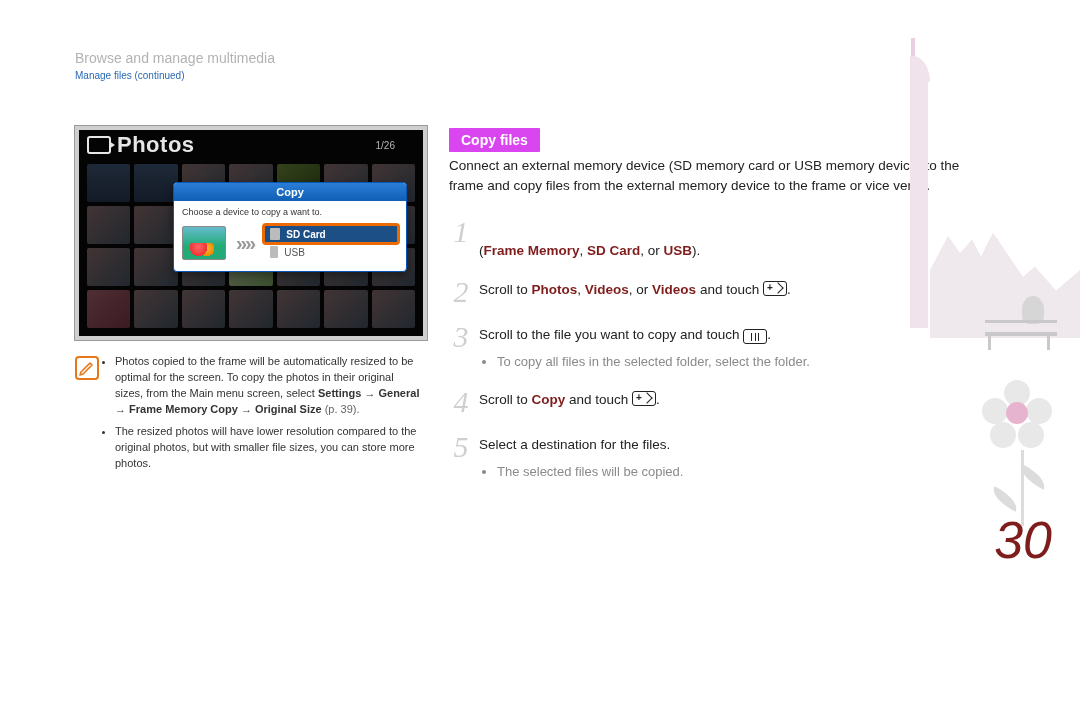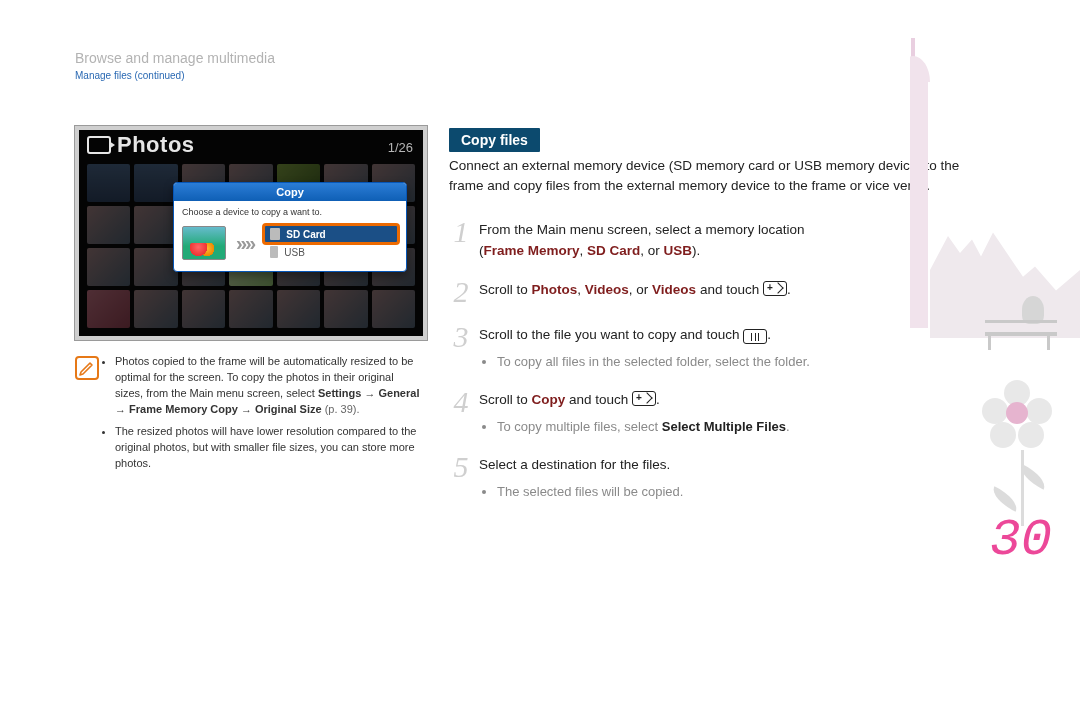--- a/index.html
+++ b/index.html
@@ -5,21 +5,21 @@
   html,body{margin:0;padding:0;width:1080px;height:712px;font-family:Arial,Helvetica,sans-serif;color:#222;background:#fff;overflow:hidden}
   .page{position:relative;width:1080px;height:596px}
   .breadcrumb{position:absolute;left:75px;top:50px;font-size:14px;color:#b3b3b3}
   .section-title{position:absolute;left:75px;top:70px;font-size:10px;color:#2a69b3}
   
   .shot{position:absolute;left:75px;top:126px;width:344px;height:206px;background:#0b0b0b;border:4px solid #cfcfcf;box-shadow:0 0 0 1px #9a9a9a}
   .shot-dim{position:absolute;left:0;top:0;right:0;bottom:0;background:rgba(0,0,0,.55)}
   .shot-title{position:absolute;left:8px;top:2px;font-size:22px;font-weight:700;color:#e6e6e6;letter-spacing:.5px}
   .shot-title .cam{display:inline-block;width:20px;height:14px;border:2px solid #e6e6e6;border-radius:3px;margin-right:6px;vertical-align:-2px;position:relative}
   .shot-title .cam::after{content:"";position:absolute;right:-6px;top:3px;width:0;height:0;border-top:4px solid transparent;border-bottom:4px solid transparent;border-left:6px solid #e6e6e6}
-  .shot-count{position:absolute;right:10px;top:10px;font-size:13px;color:#b6b6b6}
+  .shot-count{position:absolute;right:28px;top:10px;font-size:10px;color:#b6b6b6}
   .thumb-grid{position:absolute;left:8px;top:34px;right:8px;bottom:8px;display:grid;grid-template-columns:repeat(7,1fr);grid-auto-rows:38px;gap:4px}
   .thumb{background:linear-gradient(135deg,#a88,#567);border-radius:2px;opacity:.85}
   .thumb:nth-child(1),.thumb:nth-child(2){background:linear-gradient(180deg,#4e6b8f,#304464)}
   .thumb:nth-child(5){background:linear-gradient(135deg,#8a4,#462)}
   .thumb:nth-child(11){background:linear-gradient(135deg,#c99,#a67)}
   .thumb:nth-child(18){background:linear-gradient(135deg,#efc,#9c7)}
   .thumb:nth-child(22){background:linear-gradient(135deg,#c78,#945)}
   
   .dlg{position:absolute;left:94px;top:52px;width:232px;background:#fff;border:1px solid #0656b7;border-radius:4px;box-shadow:0 4px 10px rgba(0,0,0,.4);overflow:hidden}
   .dlg-hd{background:linear-gradient(#2b7dd6,#0f5fb5);color:#fff;font-size:11px;text-align:center;padding:3px 0;font-weight:700}
@@ -35,21 +35,21 @@
   .dlg-icon-usb{width:8px;height:12px;background:#bbb;display:inline-block;border-radius:1px}
   
   .note{position:absolute;left:75px;top:354px;width:345px;font-size:11px;line-height:1.45;color:#333}
   .note .note-icon{position:absolute;left:0;top:2px;width:20px;height:20px;border:2px solid #e67817;border-radius:4px;color:#e67817}
   .note .note-icon svg{width:20px;height:20px}
   .note ul{margin:0 0 0 40px;padding:0;list-style:disc outside}
   .note li{margin-bottom:6px;color:#333}
   .note b{font-weight:700}
   .note .gray{color:#666}
   
-  .heading-bar{position:absolute;left:449px;top:128px;background:#0c4a6e;color:#fff;font-weight:700;font-size:14px;padding:4px 12px;border-radius:1px}
+  .heading-bar{position:absolute;left:449px;top:128px;background:#d946ef;color:#fff;font-weight:700;font-size:14px;padding:4px 12px;border-radius:1px}
   .intro{position:absolute;left:449px;top:156px;width:524px;font-size:13.5px;line-height:1.45;color:#222}
   .steps{position:absolute;left:449px;top:220px;width:530px}
   .step{display:flex;margin-bottom:18px}
   .num{font-family:Georgia,"Times New Roman",serif;font-size:30px;line-height:1;color:#cfcfcf;font-style:italic;width:24px;flex:0 0 24px;text-align:center;margin-top:-3px}
   .step-body{flex:1;font-size:13.5px;line-height:1.55;color:#222;padding-left:6px}
   .step-body .hlb{color:#7f1d1d;font-weight:700}
   .sub{margin:6px 0 0 0;padding-left:18px;list-style:disc outside;color:#8a8a8a;font-size:13px}
   .sub b{color:#222;font-weight:700}
   .btn-icon{display:inline-flex;align-items:center;justify-content:center;width:22px;height:13px;border:1.4px solid #222;border-radius:3px;font-size:9px;line-height:1;vertical-align:-2px;position:relative}
   .btn-icon.enter::after{content:"";width:7px;height:7px;border:1.3px solid #222;border-left:none;border-bottom:none;transform:rotate(45deg);position:absolute;right:4px}
@@ -71,21 +71,21 @@
   .flower .center{position:absolute;left:24px;top:22px;width:22px;height:22px;background:#e6b4cf;border-radius:50%}
   .stem{position:absolute;right:56px;top:450px;width:3px;height:76px;background:#dcdcdc}
   .leaf{position:absolute;width:30px;height:14px;background:#dcdcdc;border-radius:0 100% 0 100%}
   .leaf.l1{right:32px;top:470px;transform:rotate(25deg)}
   .leaf.l2{right:60px;top:492px;transform:rotate(-155deg)}
   .tower{position:absolute;right:140px;top:38px;width:50px;height:290px}
   .tower .body{position:absolute;left:10px;top:40px;width:26px;height:250px;background:#f1e3ec;border-left:2px solid #eed8e6}
   .tower .dome{position:absolute;left:6px;top:18px;width:34px;height:26px;background:#f1e3ec;border-radius:50% 50% 0 0/100% 100% 0 0}
   .tower .spire{position:absolute;left:21px;top:0;width:4px;height:22px;background:#e9cfe0}
   .skyline{position:absolute;right:0;top:168px;width:150px;height:170px;background:#efe9ed;clip-path:polygon(0 100%,0 60%,12% 40%,20% 50%,28% 42%,34% 52%,42% 38%,62% 64%,70% 58%,84% 72%,100% 60%,100% 100%)}
-  .page-num{position:absolute;right:28px;bottom:26px;font-family:Liberation Mono, monospace;font-style:italic;font-size:52px;color:#ec4899}
+  .page-num{position:absolute;right:28px;bottom:26px;font-family:Liberation Sans, sans-serif;font-style:italic;font-size:52px;color:#7f1d1d}
 </style>
 </head>
 <body>
 
 <div class="page">
   <div class="breadcrumb">Browse and manage multimedia</div>
   <div class="section-title">Manage files  (continued)</div>
 
   <div class="shot">
     <div class="thumb-grid">
@@ -154,21 +154,21 @@
   </div>
 
   <div class="heading-bar">Copy files</div>
   <div class="intro">Connect an external memory device (SD memory card or USB memory device) to the frame and copy files from the external memory device to the frame or vice versa.</div>
 
   <div class="steps">
 
     <div class="step">
       <div class="num">1</div>
       <div class="step-body">
-        <span>From the Main menu screen, select a memory location</span><br>
+        <br>
         <span>(</span><span class="hlb">Frame Memory</span><span>, </span><span class="hlb">SD Card</span><span>, or </span><span class="hlb">USB</span><span>).</span>
       </div>
     </div>
 
     <div class="step">
       <div class="num">2</div>
       <div class="step-body">
         <span>Scroll to </span><span class="hlb">Photos</span><span>, </span><span class="hlb">Videos</span><span>, or </span><span class="hlb">Videos</span><span> and touch </span><span class="btn-icon enter"></span><span>.</span>
       </div>
     </div>
@@ -184,23 +184,20 @@
         <ul class="sub">
             <li><span>To copy all files in the selected folder, select the folder.</span></li>
           </ul>
       </div>
     </div>
 
     <div class="step">
       <div class="num">4</div>
       <div class="step-body">
         <span>Scroll to </span><span class="hlb">Copy</span><span> and touch </span><span class="btn-icon enter"></span><span>.</span>
-        <ul class="sub">
-            <li><span>To copy multiple files, select </span><b>Select Multiple Files</b><span>.</span></li>
-          </ul>
       </div>
     </div>
 
     <div class="step">
       <div class="num">5</div>
       <div class="step-body">
         <span>Select a destination for the files.</span>
         <ul class="sub">
             <li><span>The selected files will be copied.</span></li>
           </ul>

